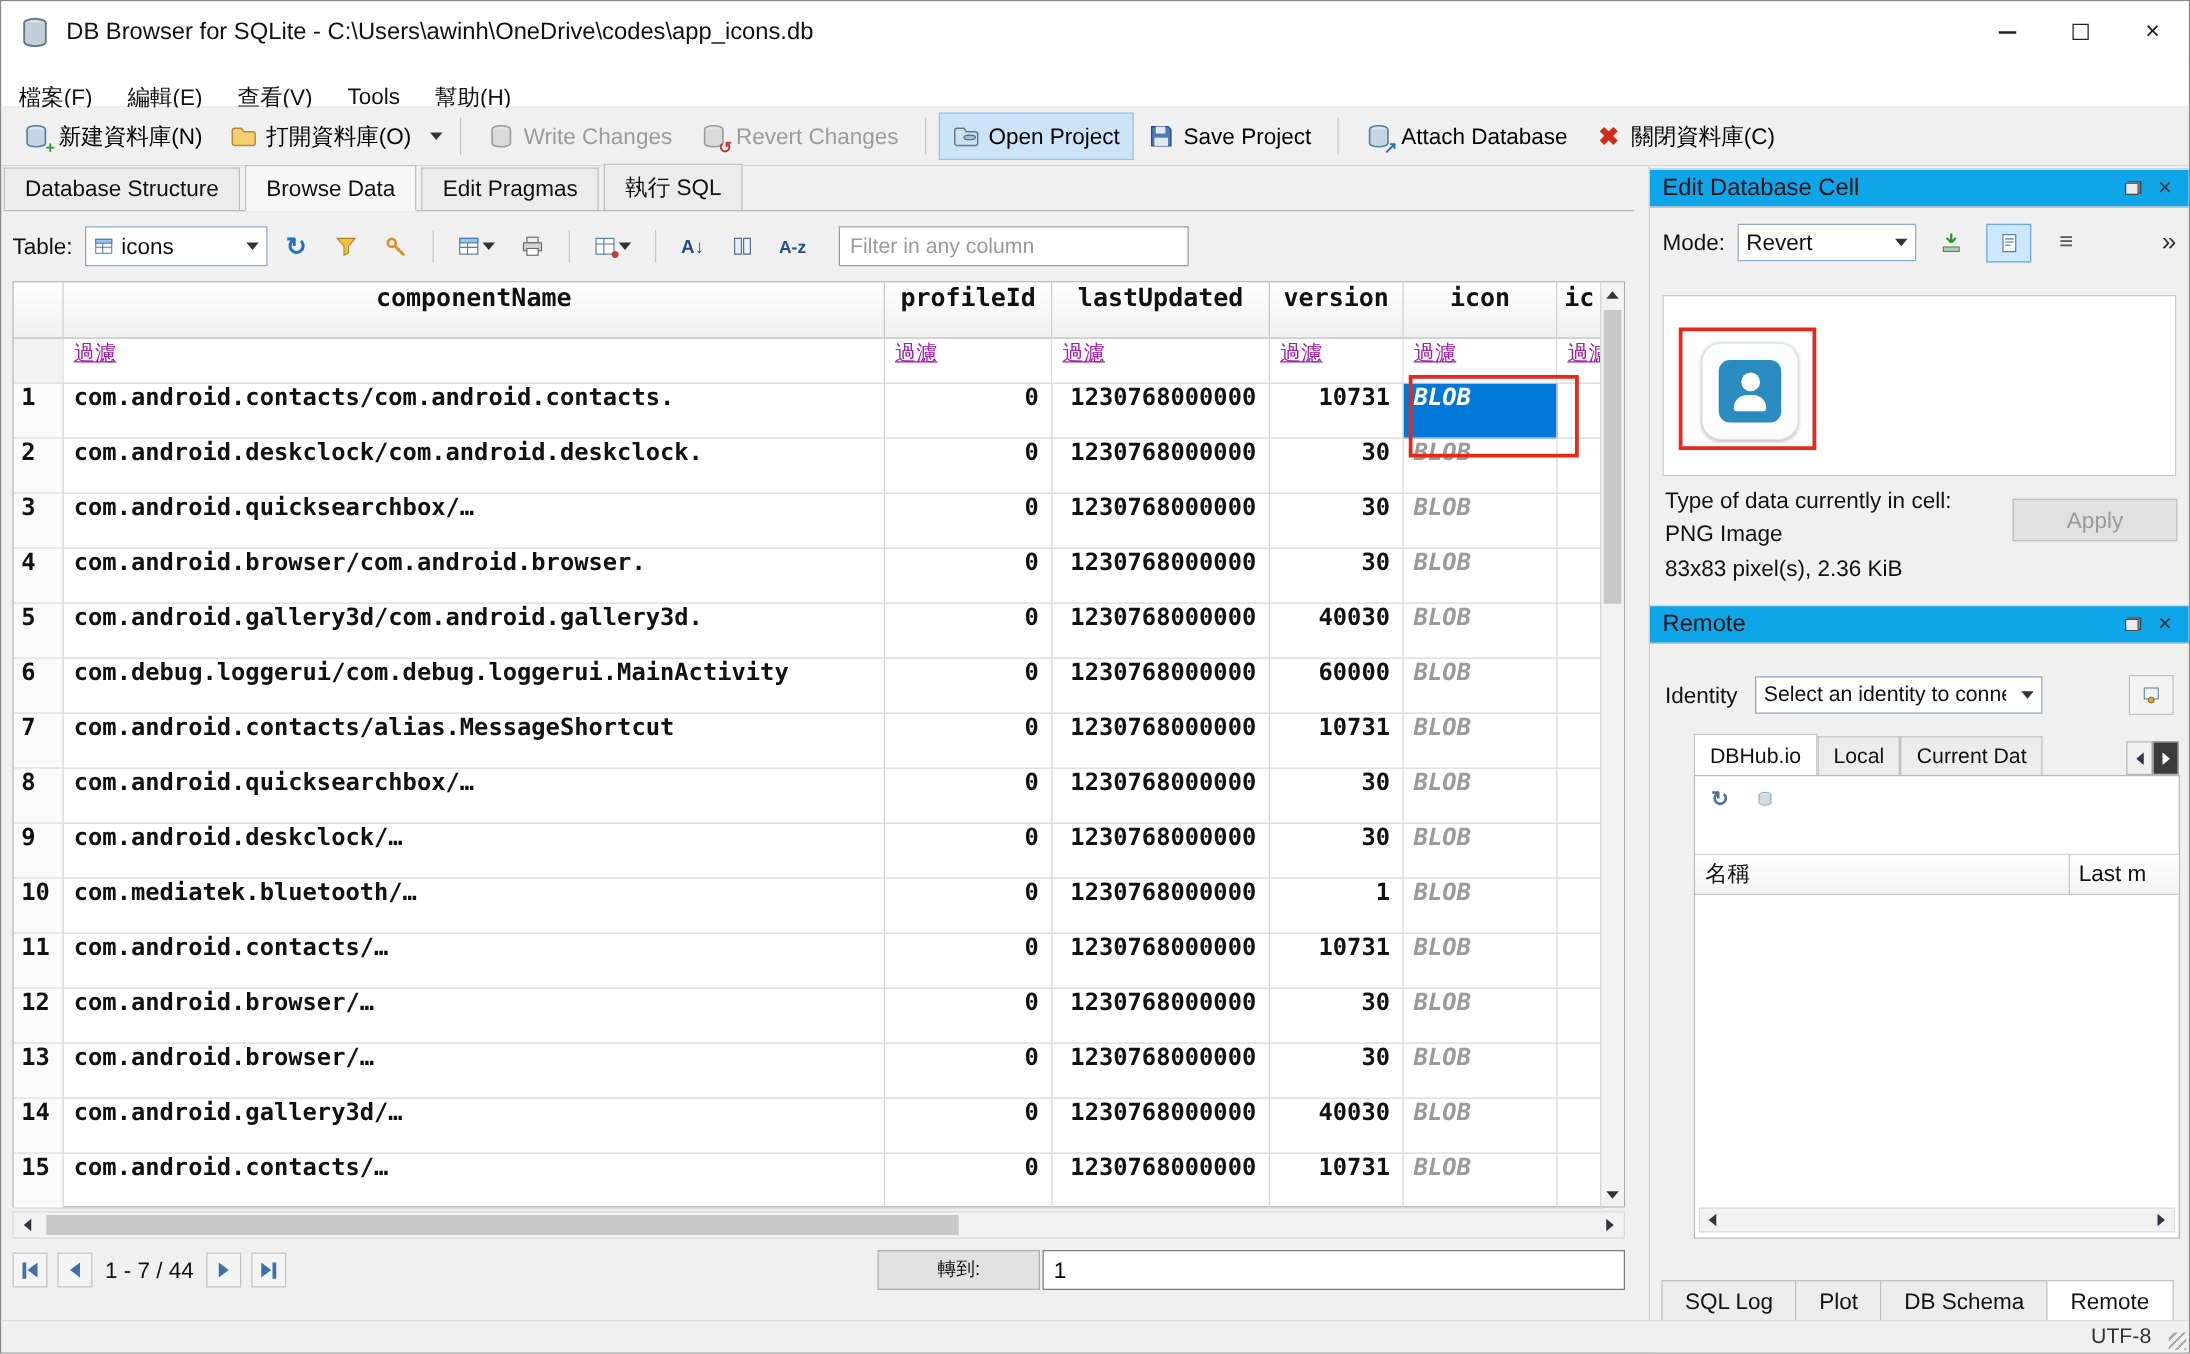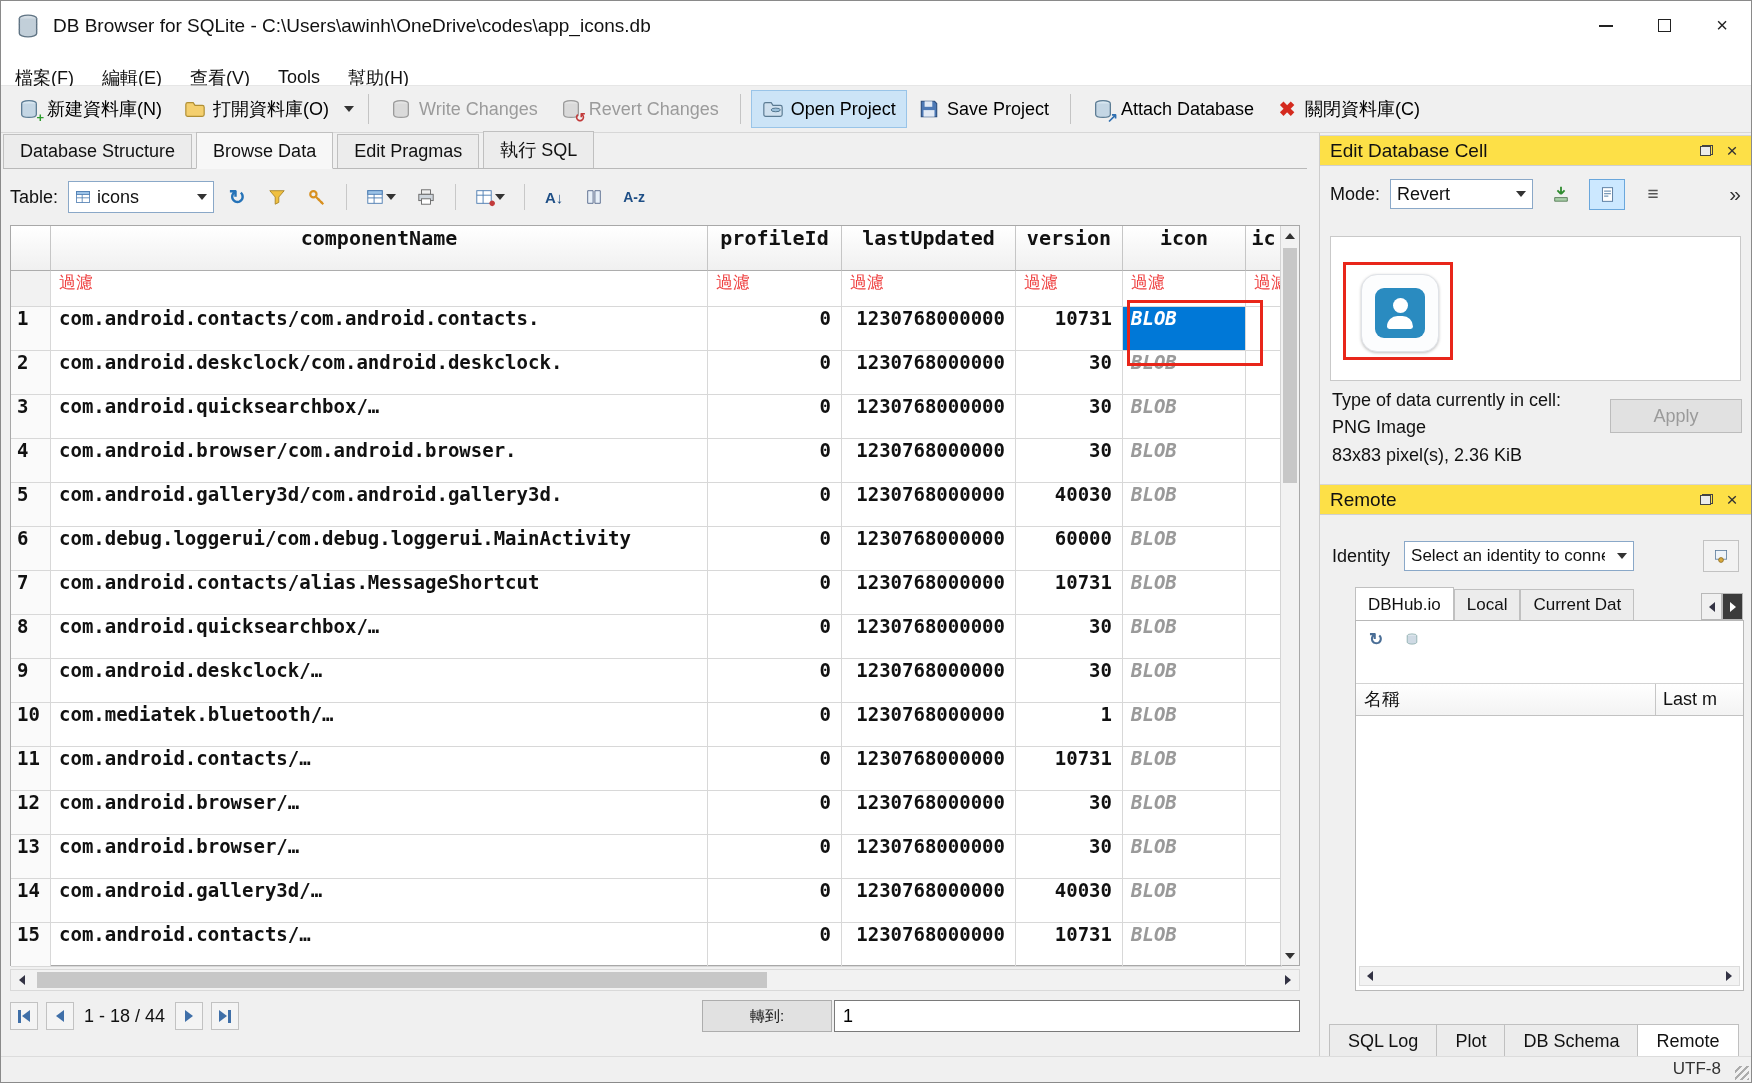--- a/index.html
+++ b/index.html
@@ -50,21 +50,21 @@
   .glyph { font-size:20px; font-weight:bold; }
   .filter-any { width:280px; height:32px; border:1px solid #9a9a9a; padding:0 8px; font:17px "Liberation Sans",sans-serif; margin-left:14px; }
   .filter-any::placeholder { color:#9a9a9a; }
 
   
   .grid { position:absolute; left:9px; top:92px; width:1290px; height:741px; background:#fff; border:1px solid #a8a8a8; }
   .grow { display:flex; width:1271px; }
   .cell { flex:none; overflow:hidden; white-space:nowrap; border-right:1px solid #d8d8d8; border-bottom:1px solid #d8d8d8; }
   .c0{width:40px}.c1{width:657px}.c2{width:134px}.c3{width:174px}.c4{width:107px}.c5{width:123px}.c6{width:36px}
   .hcell { height:45px; line-height:44px; text-align:center; font:700 20px "DejaVu Sans Mono",monospace; background:linear-gradient(#ffffff,#f0f0f0); border-right:1px solid #c6c6c6; border-bottom:1px solid #adadad; }
-  .fcell { height:36px; line-height:35px; font:400 17px "Liberation Sans",sans-serif; color:#ef4444; padding:0 8px; background:#fff; }
+  .fcell { height:36px; line-height:35px; font:400 17px "Liberation Sans",sans-serif; color:#a21caf; padding:0 8px; background:#fff;text-decoration:underline; }
   .fcorner { background:#f2f2f2; }
   .rnum { height:44px; line-height:43px; font:700 19px "DejaVu Sans Mono",monospace; padding-left:6px; background:#fafafa; }
   .dcell { height:44px; line-height:43px; font:700 19px "DejaVu Sans Mono",monospace; }
   .txt { padding-left:8px; }
   .num { text-align:right; padding-right:10px; }
   .blob { font-style:italic; color:#9a9a9a; padding-left:8px; }
   .blob.selected { background:#0078d7; color:#fff; }
   .vscroll { position:absolute; right:0; top:0; bottom:0; width:19px; background:#f2f2f2; border-left:1px solid #d4d4d4; }
   .vs-arrow { position:absolute; left:0; width:18px; height:19px; display:flex; align-items:center; justify-content:center; }
   .vs-arrow.up{top:0} .vs-arrow.down{bottom:0}
@@ -79,21 +79,21 @@
   .navbtn { width:28px; height:28px; background:#f4f4f4; border:1px solid #c2c2c2; display:flex; align-items:center; justify-content:center; gap:1px; margin-right:8px; }
   .nav-tri-r { width:0;height:0;border-top:6px solid transparent;border-bottom:6px solid transparent;border-left:8px solid #3f6fa8; }
   .nav-tri-l { width:0;height:0;border-top:6px solid transparent;border-bottom:6px solid transparent;border-right:8px solid #3f6fa8; }
   .nav-bar { width:3px; height:13px; background:#3f6fa8; }
   .range-text { font-size:18px; margin:0 10px 0 2px; }
   .goto-box { margin-left:auto; width:130px; height:32px; background:#e1e1e1; border:1px solid #adadad; text-align:center; line-height:30px; font-size:15px; }
   .goto-input { width:466px; height:32px; border:1px solid #7a7a7a; font:18px "Liberation Sans",sans-serif; padding:0 8px; margin-left:2px; }
 
   
   .right-panel { position:absolute; left:1318px; top:132px; right:0; bottom:0; background:#f0f0f0; border-left:1px solid #cdcdcd; }
-  .phead { position:absolute; left:0; right:0; height:31px; background:#fde047; border-top:1px solid #d6d6d6; border-bottom:1px solid #cfcfcf; display:flex; align-items:center; padding:0 6px 0 10px; font-size:19px; }
+  .phead { position:absolute; left:0; right:0; height:31px; background:#0ea5e9; border-top:1px solid #d6d6d6; border-bottom:1px solid #cfcfcf; display:flex; align-items:center; padding:0 6px 0 10px; font-size:19px; }
   .phead .ptitle { flex:1; }
   .dockbtn { width:26px; height:24px; display:flex; align-items:center; justify-content:center; font-size:19px; color:#333; }
   .float-ic { position:relative; width:13px; height:11px; }
   .float-ic::before { content:""; position:absolute; right:0; top:0; width:9px; height:8px; border:1.5px solid #444; }
   .float-ic::after { content:""; position:absolute; left:0; bottom:0; width:9px; height:8px; border:1.5px solid #444; background:#ebebeb; }
 
   .mode-row { position:absolute; left:0; right:0; top:44px; height:34px; display:flex; align-items:center; padding:0 10px; gap:10px; }
   .mode-combo { width:143px; height:30px; }
   .mini-btn { width:36px; height:31px; display:flex; align-items:center; justify-content:center; border:1px solid transparent; }
   .mini-btn.sel { background:#cce8ff; border:1px solid #6aa7dc; }
@@ -323,20 +323,21 @@
           <span style="font-size:15px;font-weight:bold;color:#1f4f86">A↓</span>
         </button>
       <button class="icbtn">
         <svg viewBox="0 0 20 20" width="18" height="18">
             <path d="M3 3h6v14H3zM11 3h6v14h-6z" fill="#e8f0f8" stroke="#55688a"></path>
           </svg>
       </button>
       <button class="icbtn">
           <span style="font-size:14px;font-weight:bold;color:#1f4f86">A-z</span>
         </button>
+      <input class="filter-any" placeholder="Filter in any column" style="">
     </div>
 
     <div class="grid">
       <div class="grow" id="grid-header">
           <div class="cell hcell c0"></div>
           <div class="cell hcell c1">componentName</div>
           <div class="cell hcell c2">profileId</div>
           <div class="cell hcell c3">lastUpdated</div>
           <div class="cell hcell c4">version</div>
           <div class="cell hcell c5">icon</div>
@@ -511,21 +512,21 @@
     </div>
 
     <div class="pagination">
       <button class="navbtn">
           <span class="nav-bar"></span>
           <span class="nav-tri-l"></span>
         </button>
       <button class="navbtn">
           <span class="nav-tri-l"></span>
         </button>
-      <span class="range-text">1 - 18 / 44</span>
+      <span class="range-text">1 - 7 / 44</span>
       <button class="navbtn">
           <span class="nav-tri-r"></span>
         </button>
       <button class="navbtn">
           <span class="nav-tri-r"></span>
           <span class="nav-bar"></span>
         </button>
       <div class="goto-box">轉到:</div>
       <input class="goto-input" value="1" style="">
     </div>

